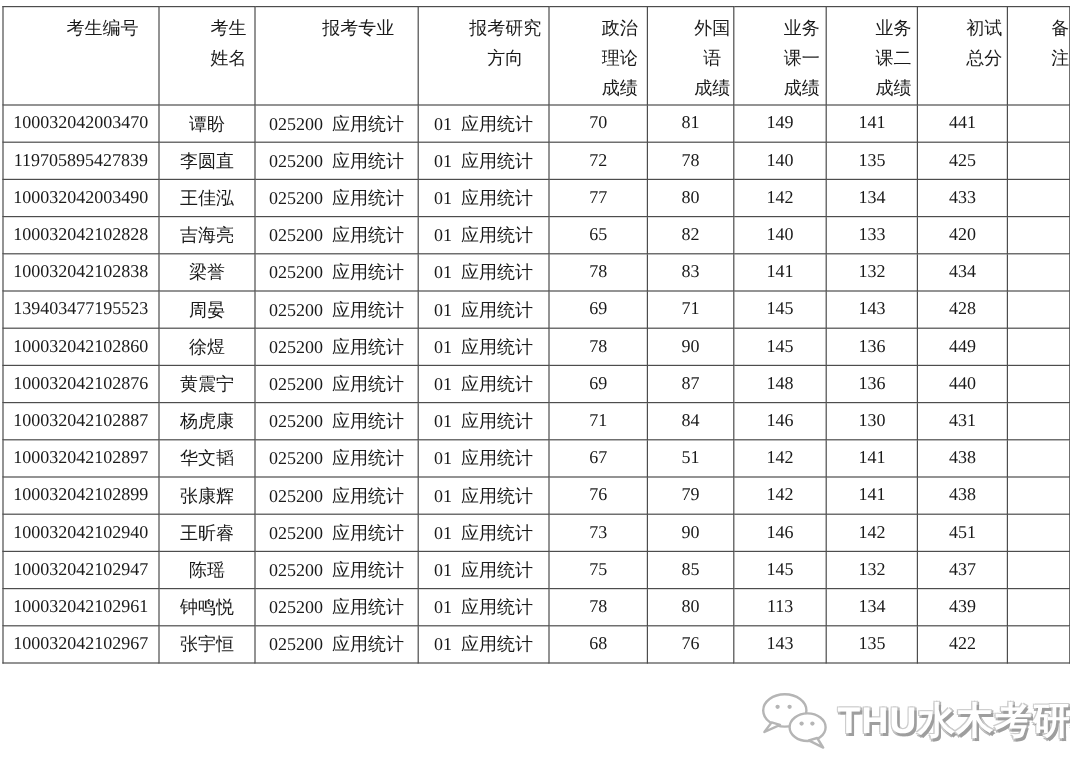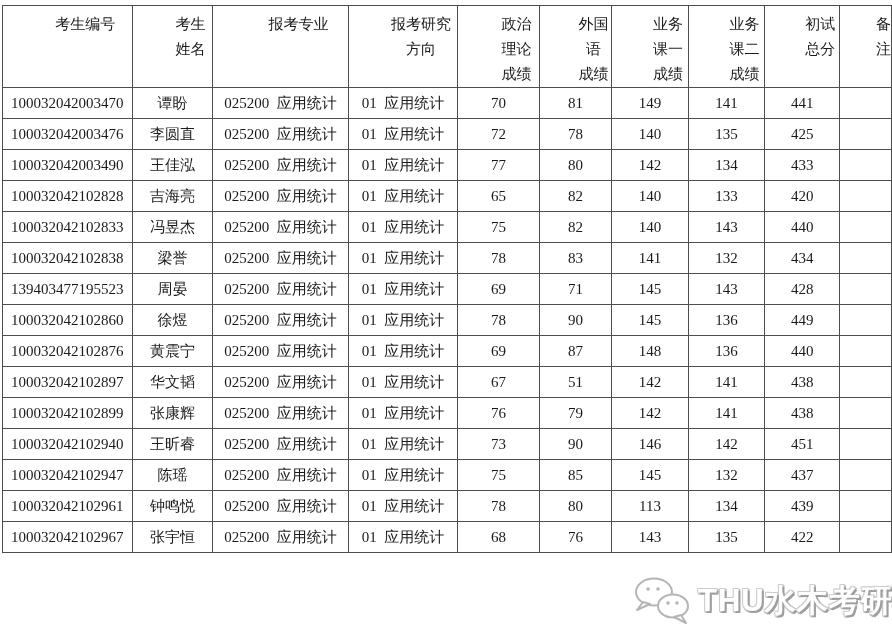--- a/index.html
+++ b/index.html
@@ -113,21 +113,21 @@
           <td>025200  应用统计</td>
           <td>01  应用统计</td>
           <td>70</td>
           <td>81</td>
           <td>149</td>
           <td>141</td>
           <td>441</td>
           <td></td>
         </tr>
         <tr>
-          <td>100032042003476</td>
+          <td>119705895427839</td>
           <td>李圆直</td>
           <td>025200  应用统计</td>
           <td>01  应用统计</td>
           <td>72</td>
           <td>78</td>
           <td>140</td>
           <td>135</td>
           <td>425</td>
           <td></td>
         </tr>
@@ -149,32 +149,20 @@
           <td>025200  应用统计</td>
           <td>01  应用统计</td>
           <td>65</td>
           <td>82</td>
           <td>140</td>
           <td>133</td>
           <td>420</td>
           <td></td>
         </tr>
         <tr>
-          <td>100032042102833</td>
-          <td>冯昱杰</td>
-          <td>025200  应用统计</td>
-          <td>01  应用统计</td>
-          <td>75</td>
-          <td>82</td>
-          <td>140</td>
-          <td>143</td>
-          <td>440</td>
-          <td></td>
-        </tr>
-        <tr>
           <td>100032042102838</td>
           <td>梁誉</td>
           <td>025200  应用统计</td>
           <td>01  应用统计</td>
           <td>78</td>
           <td>83</td>
           <td>141</td>
           <td>132</td>
           <td>434</td>
           <td></td>
@@ -206,20 +194,32 @@
         <tr>
           <td>100032042102876</td>
           <td>黄震宁</td>
           <td>025200  应用统计</td>
           <td>01  应用统计</td>
           <td>69</td>
           <td>87</td>
           <td>148</td>
           <td>136</td>
           <td>440</td>
+          <td></td>
+        </tr>
+        <tr>
+          <td>100032042102887</td>
+          <td>杨虎康</td>
+          <td>025200  应用统计</td>
+          <td>01  应用统计</td>
+          <td>71</td>
+          <td>84</td>
+          <td>146</td>
+          <td>130</td>
+          <td>431</td>
           <td></td>
         </tr>
         <tr>
           <td>100032042102897</td>
           <td>华文韬</td>
           <td>025200  应用统计</td>
           <td>01  应用统计</td>
           <td>67</td>
           <td>51</td>
           <td>142</td>

